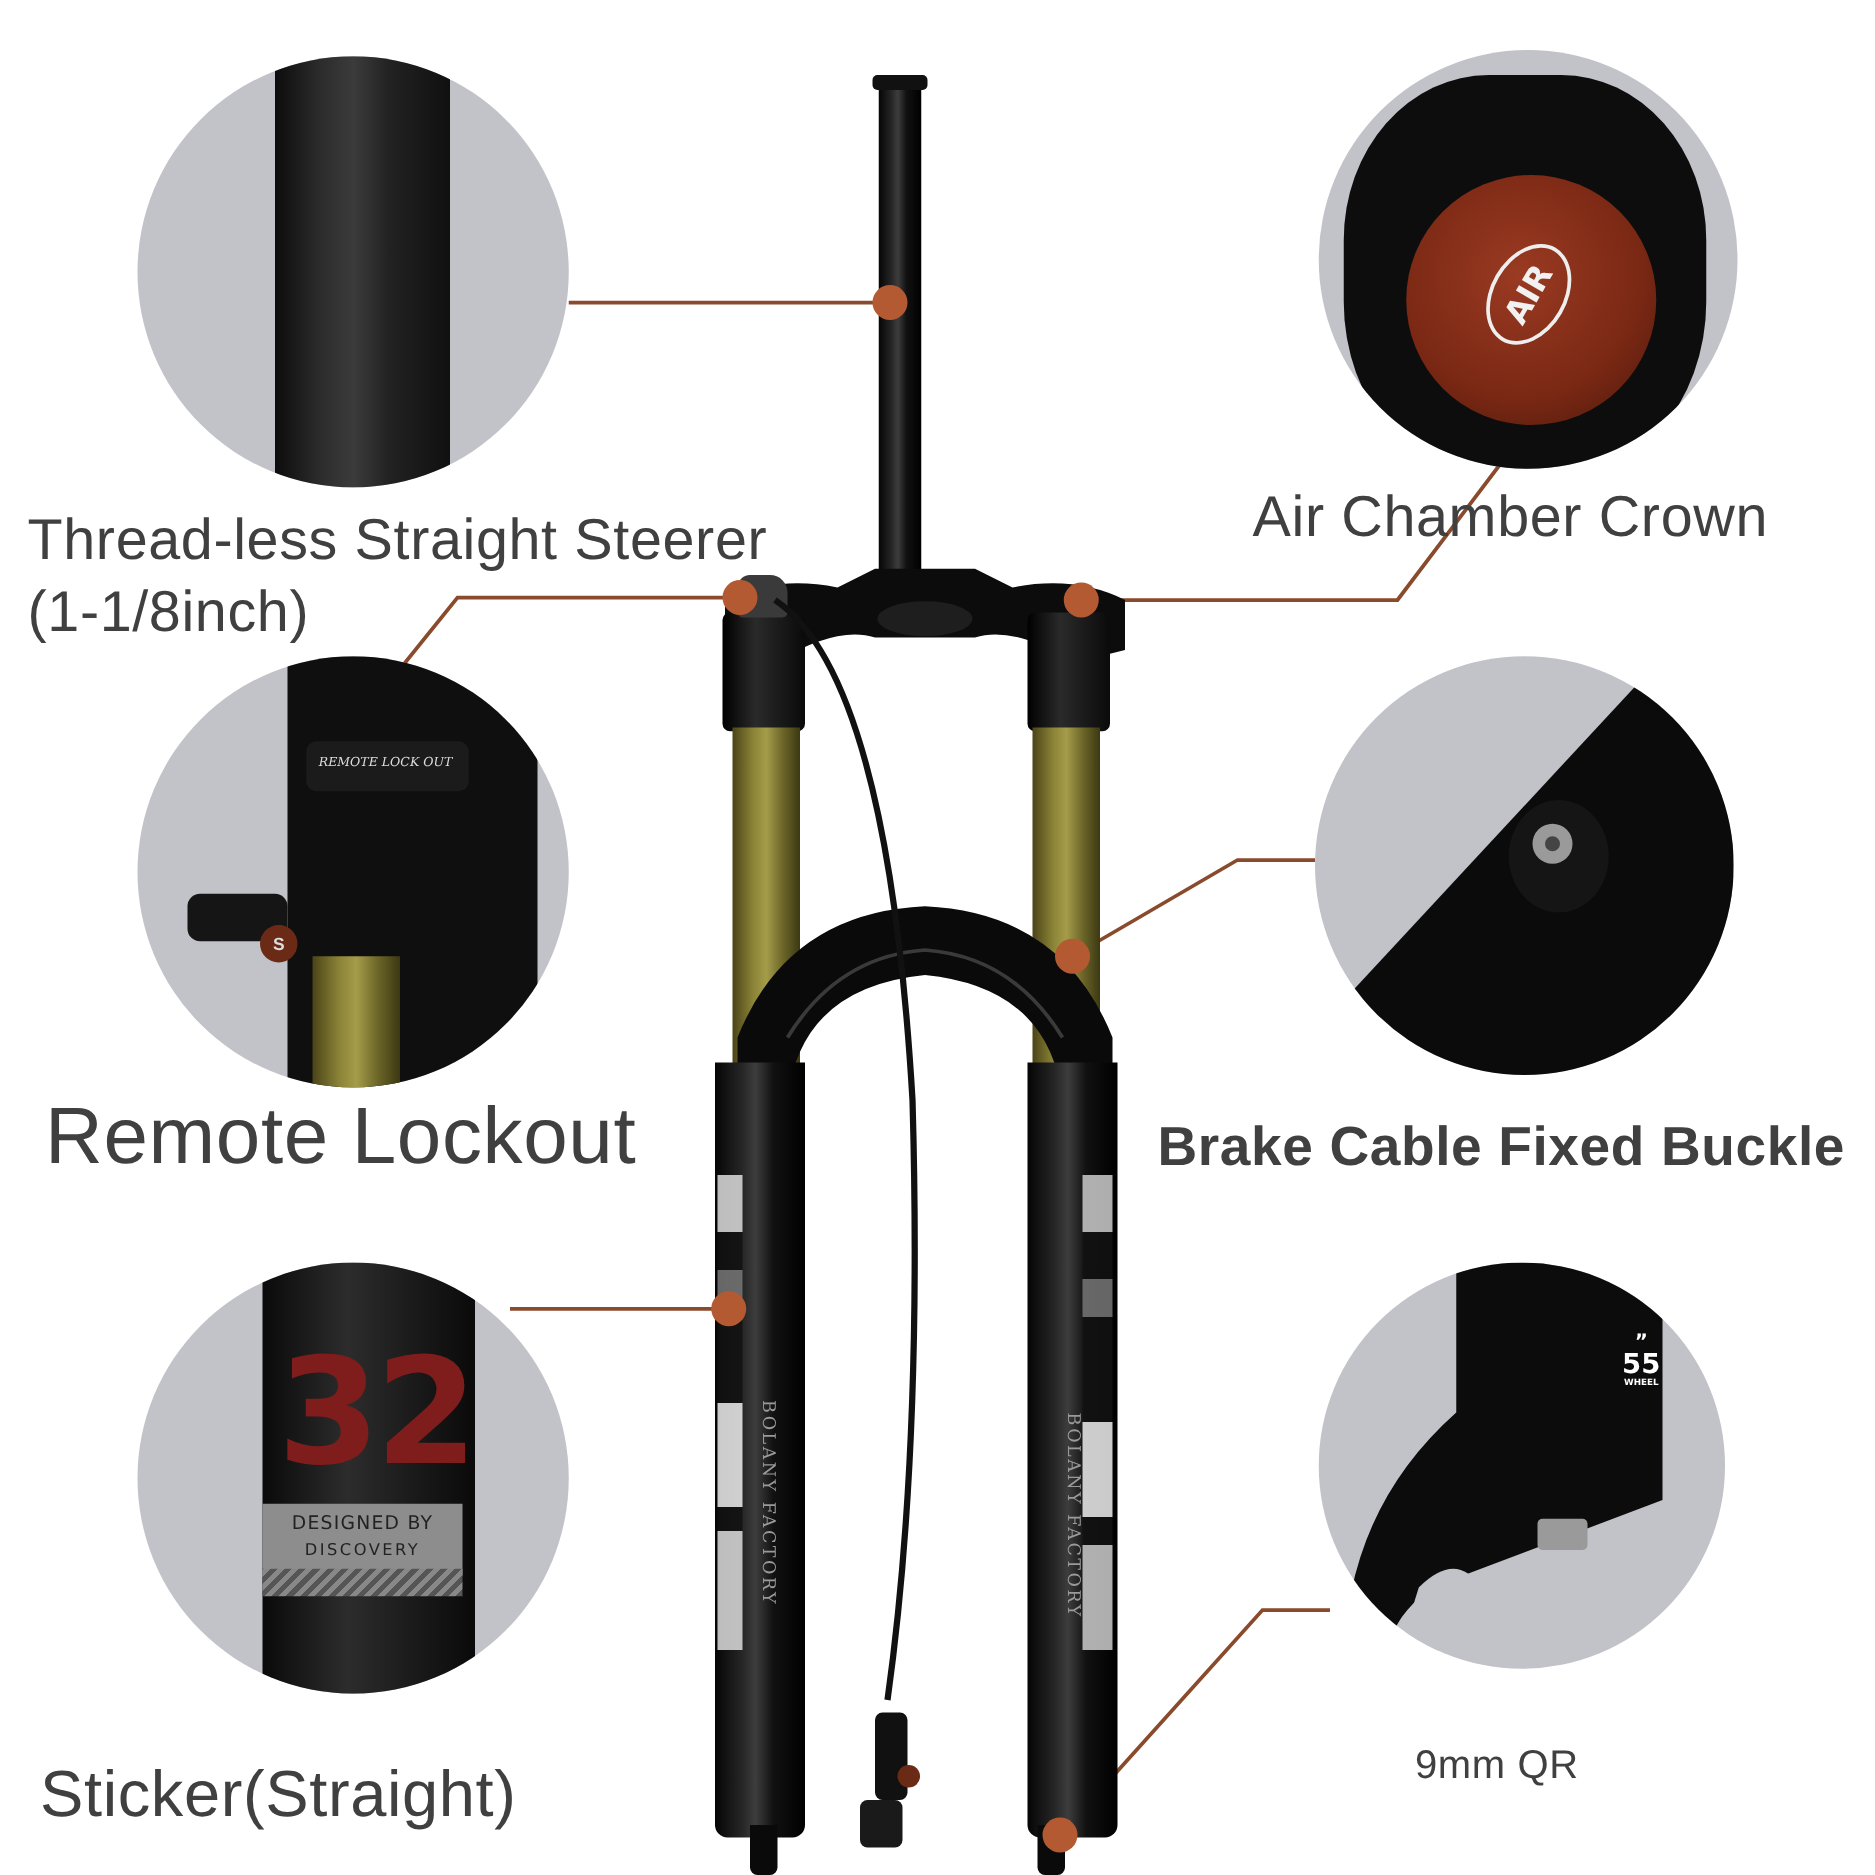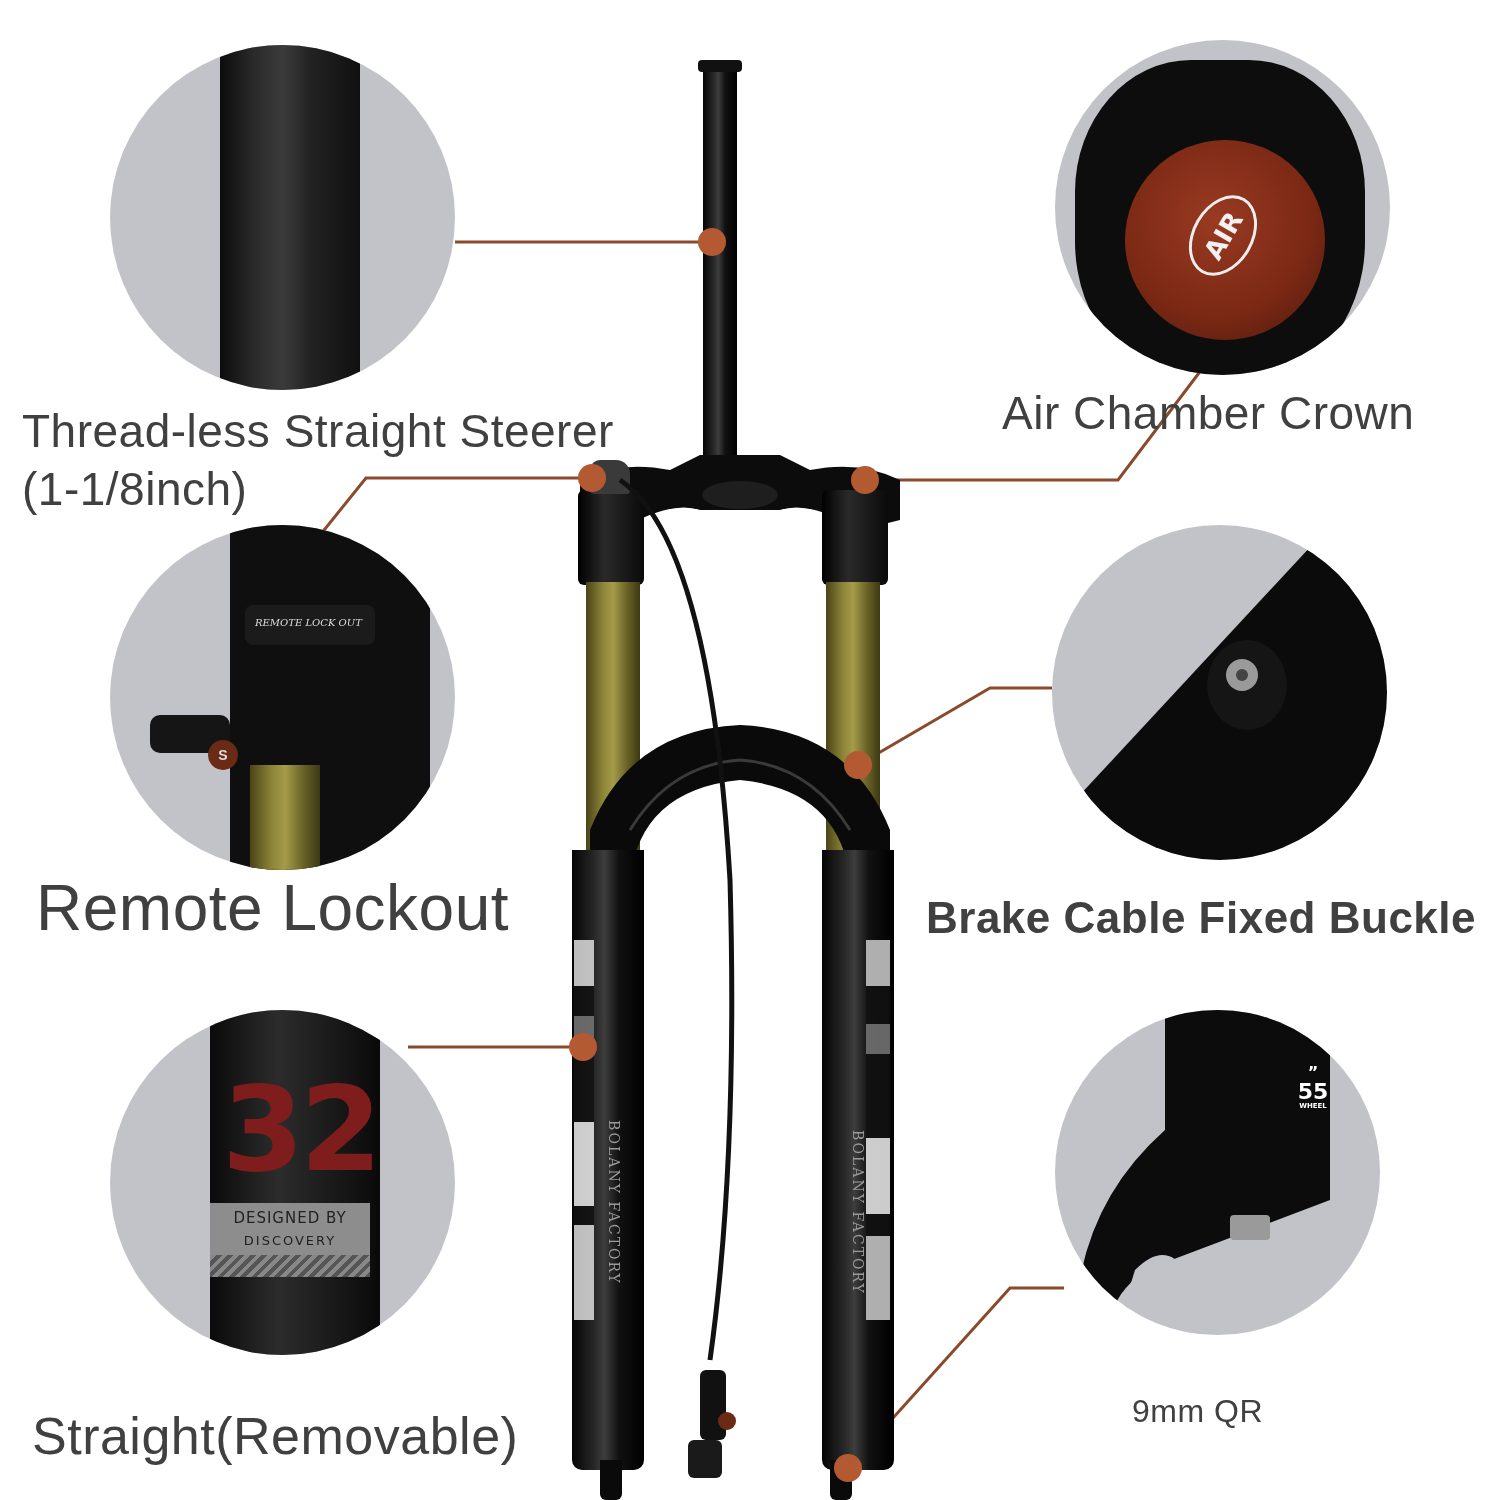--- a/index.html
+++ b/index.html
@@ -98,21 +98,21 @@
 <div class="circle" style="left:1055px;top:40px;width:335px;height:335px;">
   <div class="abs" style="left:20px;top:20px;width:290px;height:330px;background:#0d0d0d;border-radius:40% 40% 45% 45%;"></div>
   <div class="airknob" style="left:70px;top:100px;width:200px;height:200px;">
     <div class="airtext" style="left:55px;top:65px;width:80px;height:55px;font-size:26px;">AIR</div>
   </div>
 </div>
 
 <div class="circle" style="left:110px;top:525px;width:345px;height:345px;">
   <div class="abs" style="left:120px;top:0;width:200px;height:345px;background:#0f0f0f;"></div>
   <div class="abs" style="left:205px;top:0;width:60px;height:70px;"></div>
-  <div class="abs" style="left:135px;top:80px;width:130px;height:40px;background:#1b1b1b;border-radius:8px;">
+  <div class="abs" style="left:135px;top:68px;width:130px;height:40px;background:#1b1b1b;border-radius:8px;">
     <span style="position:absolute;left:10px;top:12px;color:#ddd;font-family:'DejaVu Serif',serif;font-size:10px;font-style:italic;">REMOTE LOCK OUT</span>
   </div>
   <div class="abs" style="left:40px;top:190px;width:80px;height:38px;background:#151515;border-radius:10px;"></div>
   <div class="abs" style="left:98px;top:215px;width:30px;height:30px;border-radius:50%;background:#6a2a16;color:#ddd;font-size:14px;text-align:center;line-height:30px;font-weight:bold;">
     <span>S</span>
   </div>
   <div class="abs gold" style="left:140px;top:240px;width:70px;height:110px;"></div>
 </div>
 
 <div class="circle" style="left:1052px;top:525px;width:335px;height:335px;">
@@ -145,14 +145,14 @@
     <div style="font-size:22px;">55</div>
     <div style="font-size:7px;">WHEEL</div>
   </div>
 </div>
 
 <div class="label" style="left:22px;top:408px;font-size:46px;">Thread-less Straight Steerer</div>
 <div class="label" style="left:22px;top:466px;font-size:46px;">(1-1/8inch)</div>
 <div class="label" style="left:1002px;top:390px;font-size:46px;">Air Chamber Crown</div>
 <div class="label" style="left:36px;top:876px;font-size:64px;">Remote Lockout</div>
 <div class="label" style="left:926px;top:896px;font-size:44px;font-weight:bold;">Brake Cable Fixed Buckle</div>
-<div class="label" style="left:32px;top:1410px;font-size:52px;">Straight(Removable)</div>
+<div class="label" style="left:32px;top:1410px;font-size:52px;">Sticker(Straight)</div>
 <div class="label" style="left:1132px;top:1395px;font-size:32px;">9mm QR</div>
 
 </body></html>

